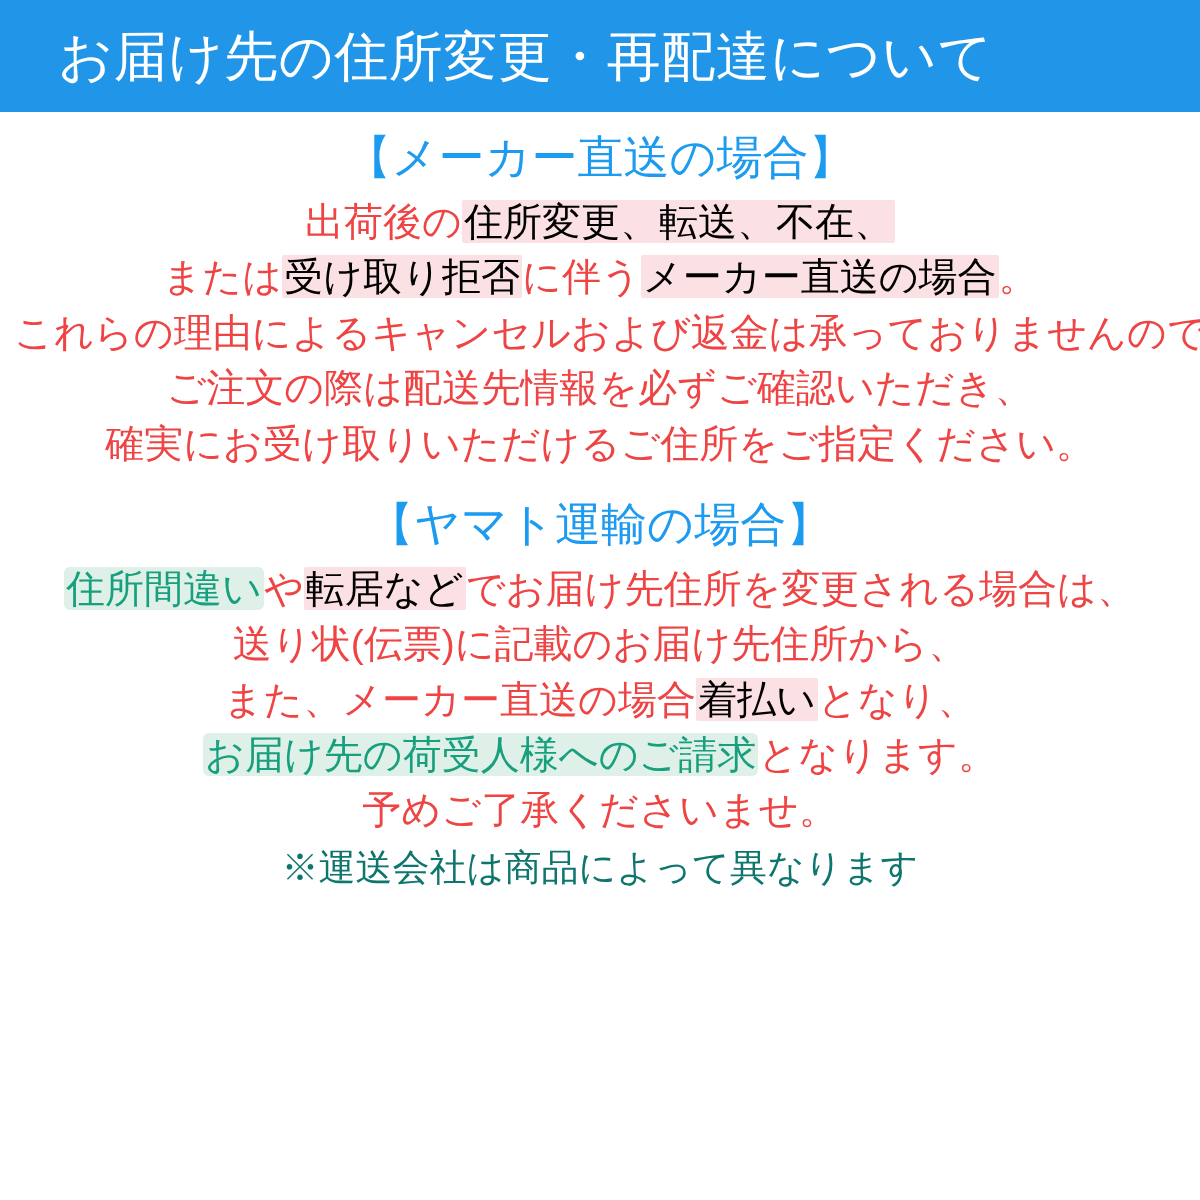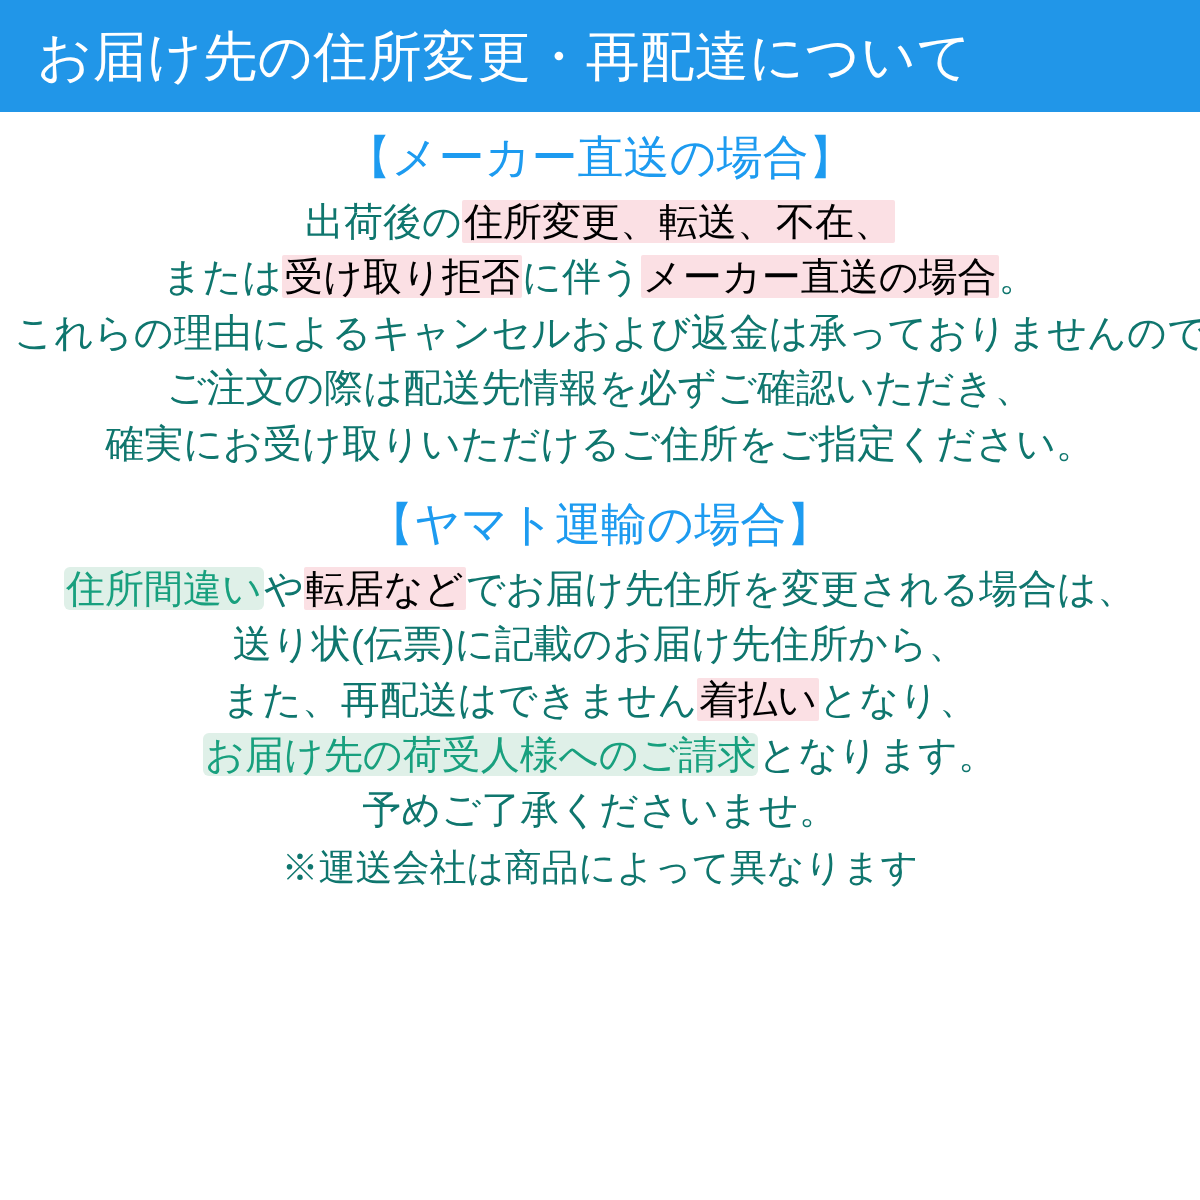--- a/index.html
+++ b/index.html
@@ -21,21 +21,21 @@
   }
   
   .header-bar {
     width: 1200px;
     height: 112px;
     background: #2196e8;
     display: flex;
     align-items: center;
     justify-content: flex-start;
     box-sizing: border-box;
-    padding-left: 37px;
+    padding-left: 58px;
     text-align: center;
   }
   .header-title {
     color: #ffffff;
     font-size: 54px;
     line-height: 1.05;
     letter-spacing: 0.5px;
     font-weight: 400;
     white-space: nowrap;
   }
@@ -66,21 +66,21 @@
     background: #dff0e8;
     padding: 0 2px;
     border-radius: 6px;
   }
   .hl-pink-green {
     color: #000000;
     background: #fbe0e4;
     padding: 0 2px;
     border-radius: 2px;
   }
-  .plain-dark { color: #0f766e; }
+  .plain-dark { color: #ef4444; }
   .note {
     color: #0f766e;
     font-size: 37px;
     line-height: 1.3;
     white-space: nowrap;
     margin-top: 6px;
   }
   .sec1 { margin-top: 4px; }
   .sec2 { margin-top: 30px; }
 </style>
@@ -114,21 +114,21 @@
     <div class="section sec2">
       <div class="section-heading">【ヤマト運輸の場合】</div>
 
       <div class="line">
         <span class="hl-green">住所間違い</span><span class="plain-dark">や</span><span class="hl-pink-green">転居など</span><span class="plain-dark">でお届け先住所を変更される場合は、</span>
       </div>
 
       <div class="line plain-dark">送り状(伝票)に記載のお届け先住所から、</div>
 
       <div class="line">
-        <span class="plain-dark">また、再配送はできません</span><span class="hl-pink-green">着払い</span><span class="plain-dark">となり、</span>
+        <span class="plain-dark">また、メーカー直送の場合</span><span class="hl-pink-green">着払い</span><span class="plain-dark">となり、</span>
       </div>
 
       <div class="line">
         <span class="hl-green">お届け先の荷受人様へのご請求</span><span class="plain-dark">となります。</span>
       </div>
 
       <div class="line plain-dark">予めご了承くださいませ。</div>
     </div>
 
     <div class="note">※運送会社は商品によって異なります</div>

